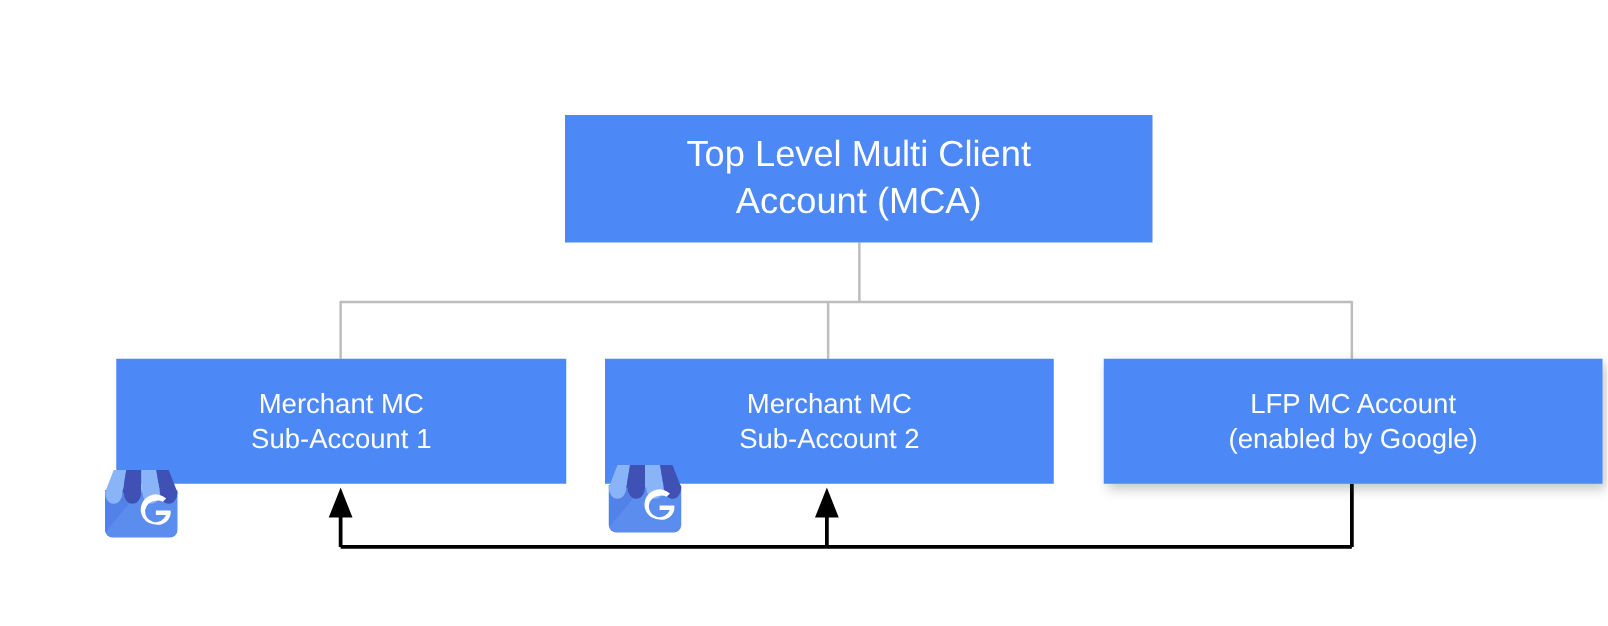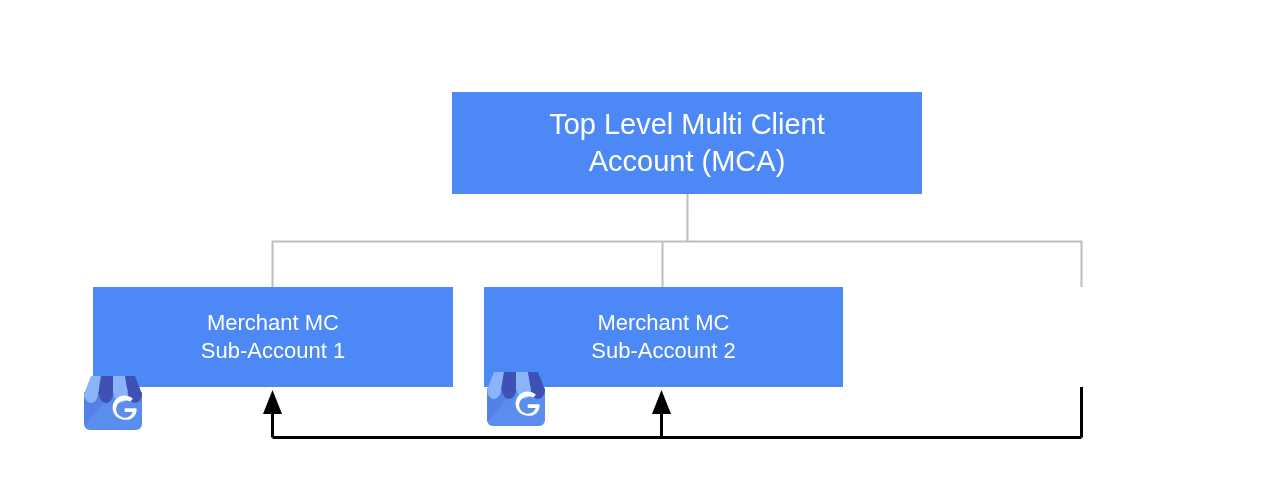--- a/index.html
+++ b/index.html
@@ -116,20 +116,24 @@
   <div class="node" id="node-sub1">
     <span class="node-label">Merchant MC
 Sub-Account 1</span>
   </div>
 
   <div class="node" id="node-sub2">
     <span class="node-label">Merchant MC
 Sub-Account 2</span>
   </div>
 
+  <div class="node" id="node-lfp">
+    <span class="node-label">LFP MC Account
+(enabled by Google)</span>
+  </div>
 
   <svg class="gmb-icon" id="gmb-icon-1" viewBox="0 0 74 74" aria-hidden="true">
     <defs>
       <clipPath id="bodyClip1">
         <path d="M8 28 h58 v32 a6 6 0 0 1 -6 6 h-46 a6 6 0 0 1 -6 -6 z"></path>
       </clipPath>
     </defs>
     <path d="M8 28 h58 v32 a6 6 0 0 1 -6 6 h-46 a6 6 0 0 1 -6 -6 z" fill="#5b8def"></path>
     <g clip-path="url(#bodyClip1)">
       <polygon points="8,24 40,24 8,62" fill="#4a7ae0" opacity="0.55"></polygon>

